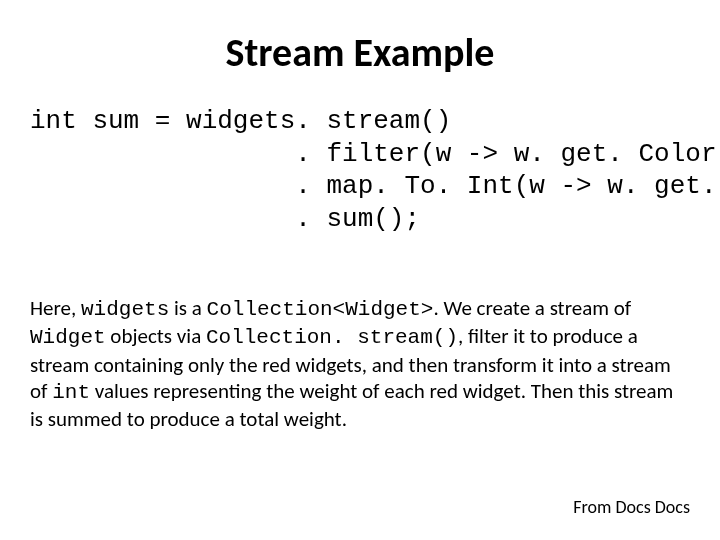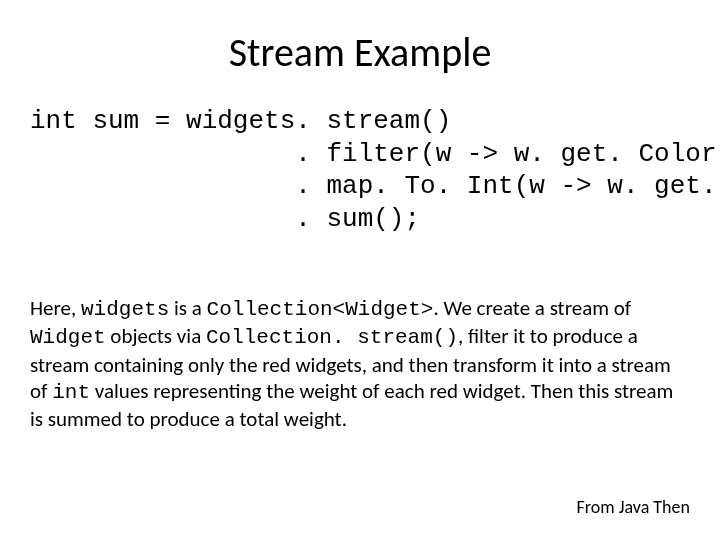--- a/index.html
+++ b/index.html
@@ -14,21 +14,21 @@
   }
   .slide {
     box-sizing: border-box;
     width: 720px;
     height: 540px;
     padding: 20px 30px 20px 30px;
     position: relative;
   }
   .title {
     text-align: center;
-    font-weight: 400;
+    font-weight: 700;
     font-size: 40px;
     margin: 8px 0 28px 0;
     letter-spacing: 0px;
   }
   .code {
     font-family: Consolas, "Courier New", monospace;
     font-size: 26px;
     line-height: 1.25;
     white-space: pre;
     color: #000;
@@ -61,16 +61,16 @@
   <div class="code">int sum = widgets. stream()
                  . filter(w -&gt; w. get. Color() == RED)
                  . map. To. Int(w -&gt; w. get. Weight())
                  . sum();</div>
 
   <div class="desc">
     <span>Here, </span><span class="mono">widgets</span><span> is a </span><span class="mono">Collection&lt;Widget&gt;</span><span>. We create a stream of </span><span class="mono">Widget</span><span> objects via </span><span class="mono">Collection. stream()</span><span>, filter it to produce a stream containing only the red widgets, and then transform it into a stream of </span><span class="mono">int</span><span> values representing the weight of each red widget. Then this stream is summed to produce a total weight.</span>
   </div>
 
   <div class="footer">
-    <div>From Java Then</div>
+    <div>From Docs Docs</div>
   </div>
 
 </div>
 
 </body></html>

